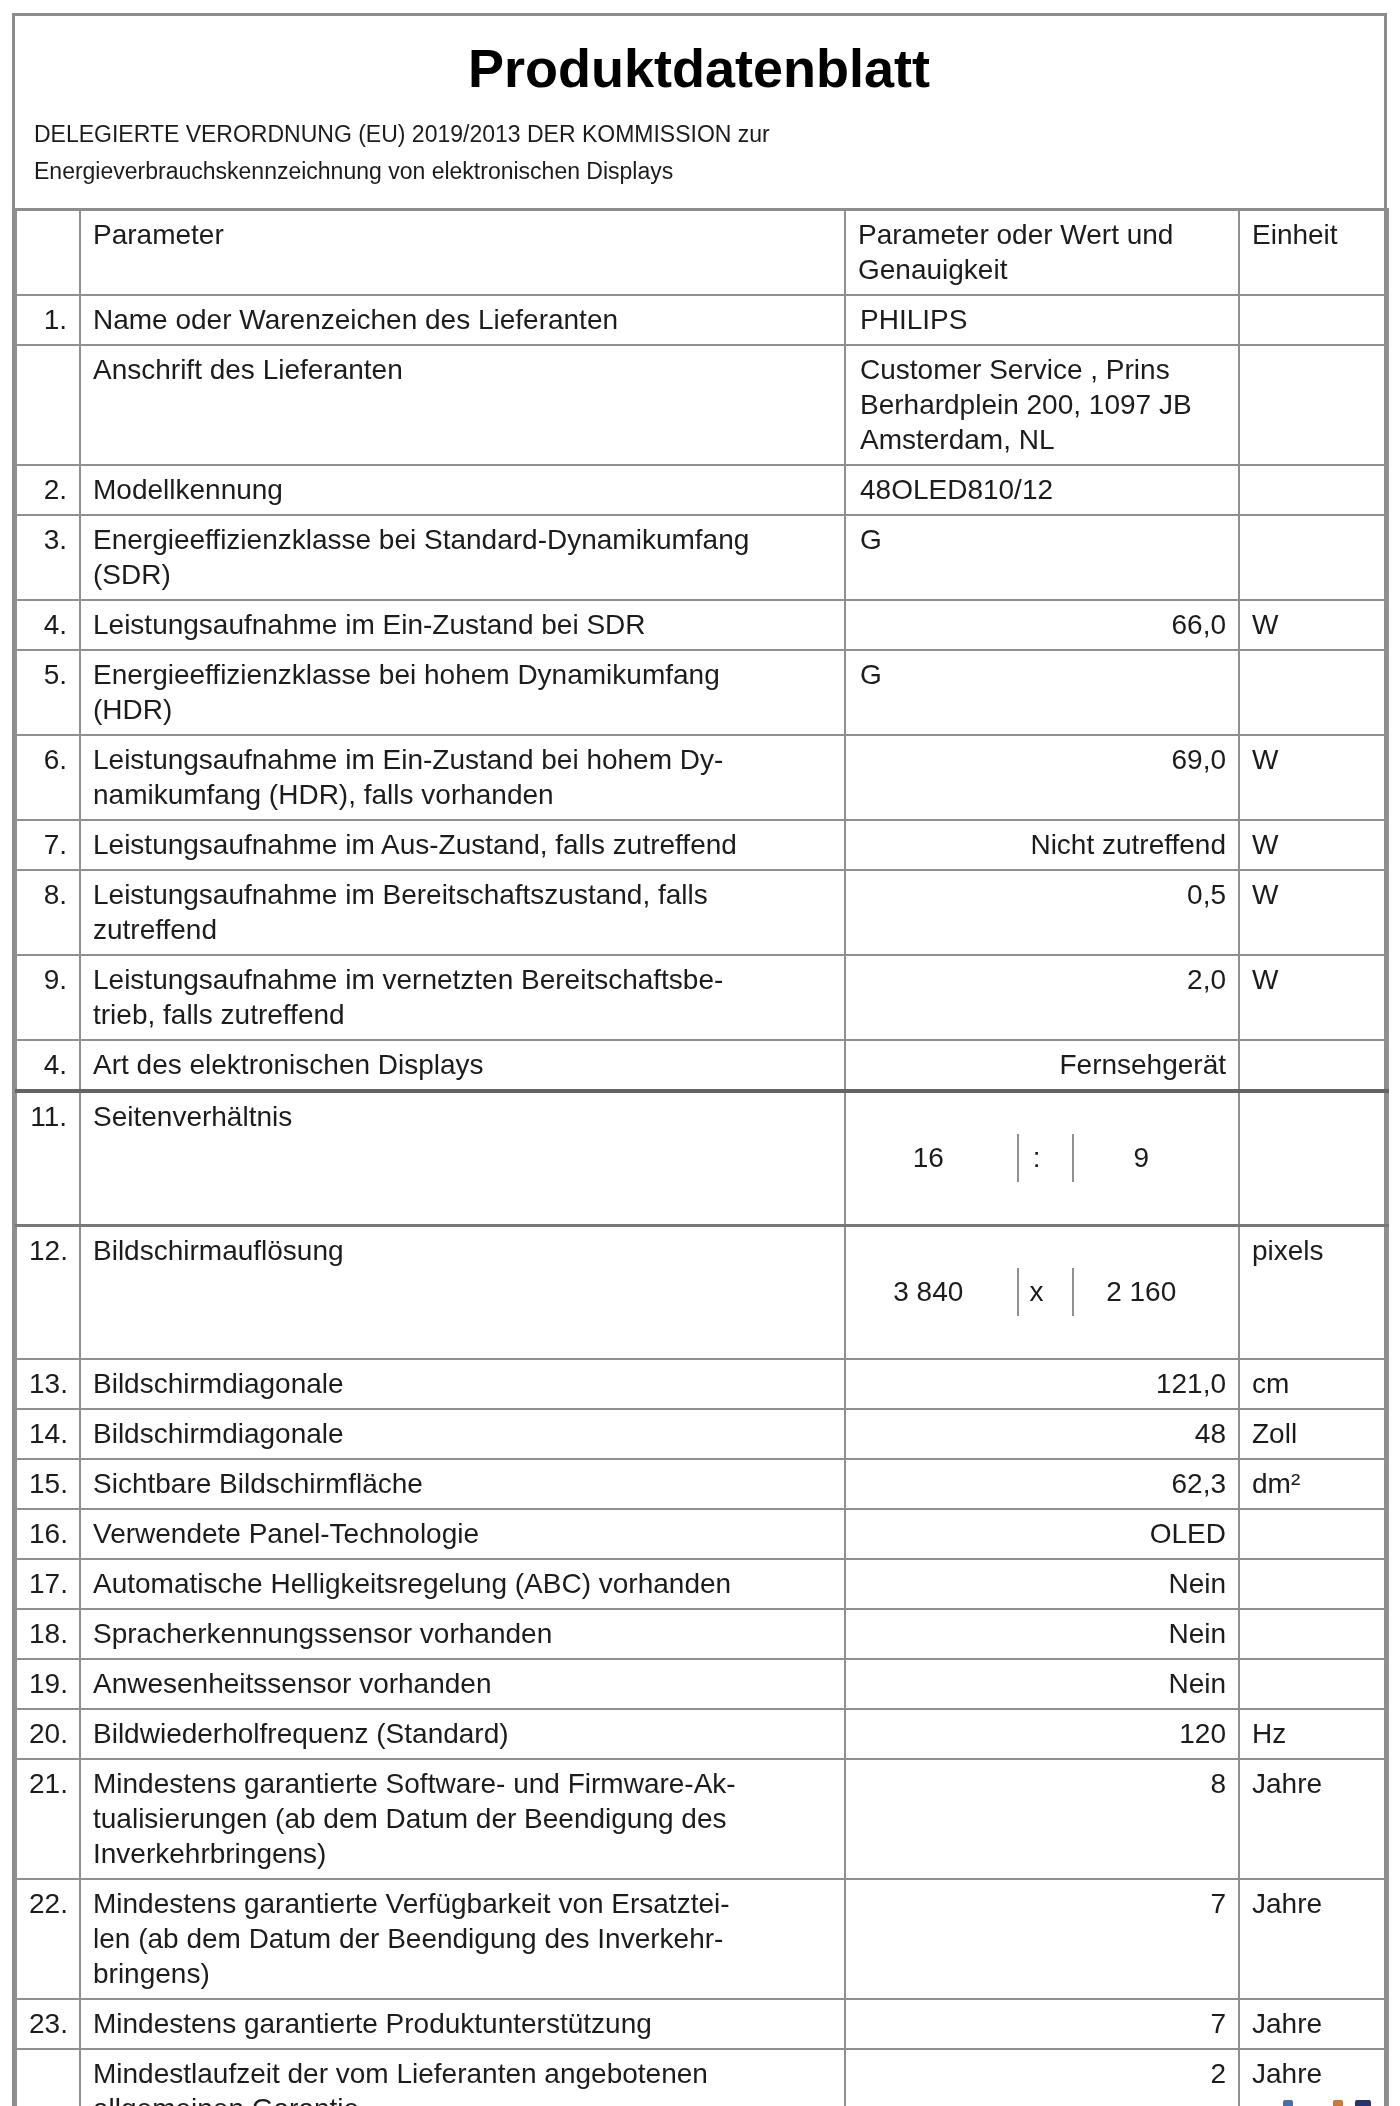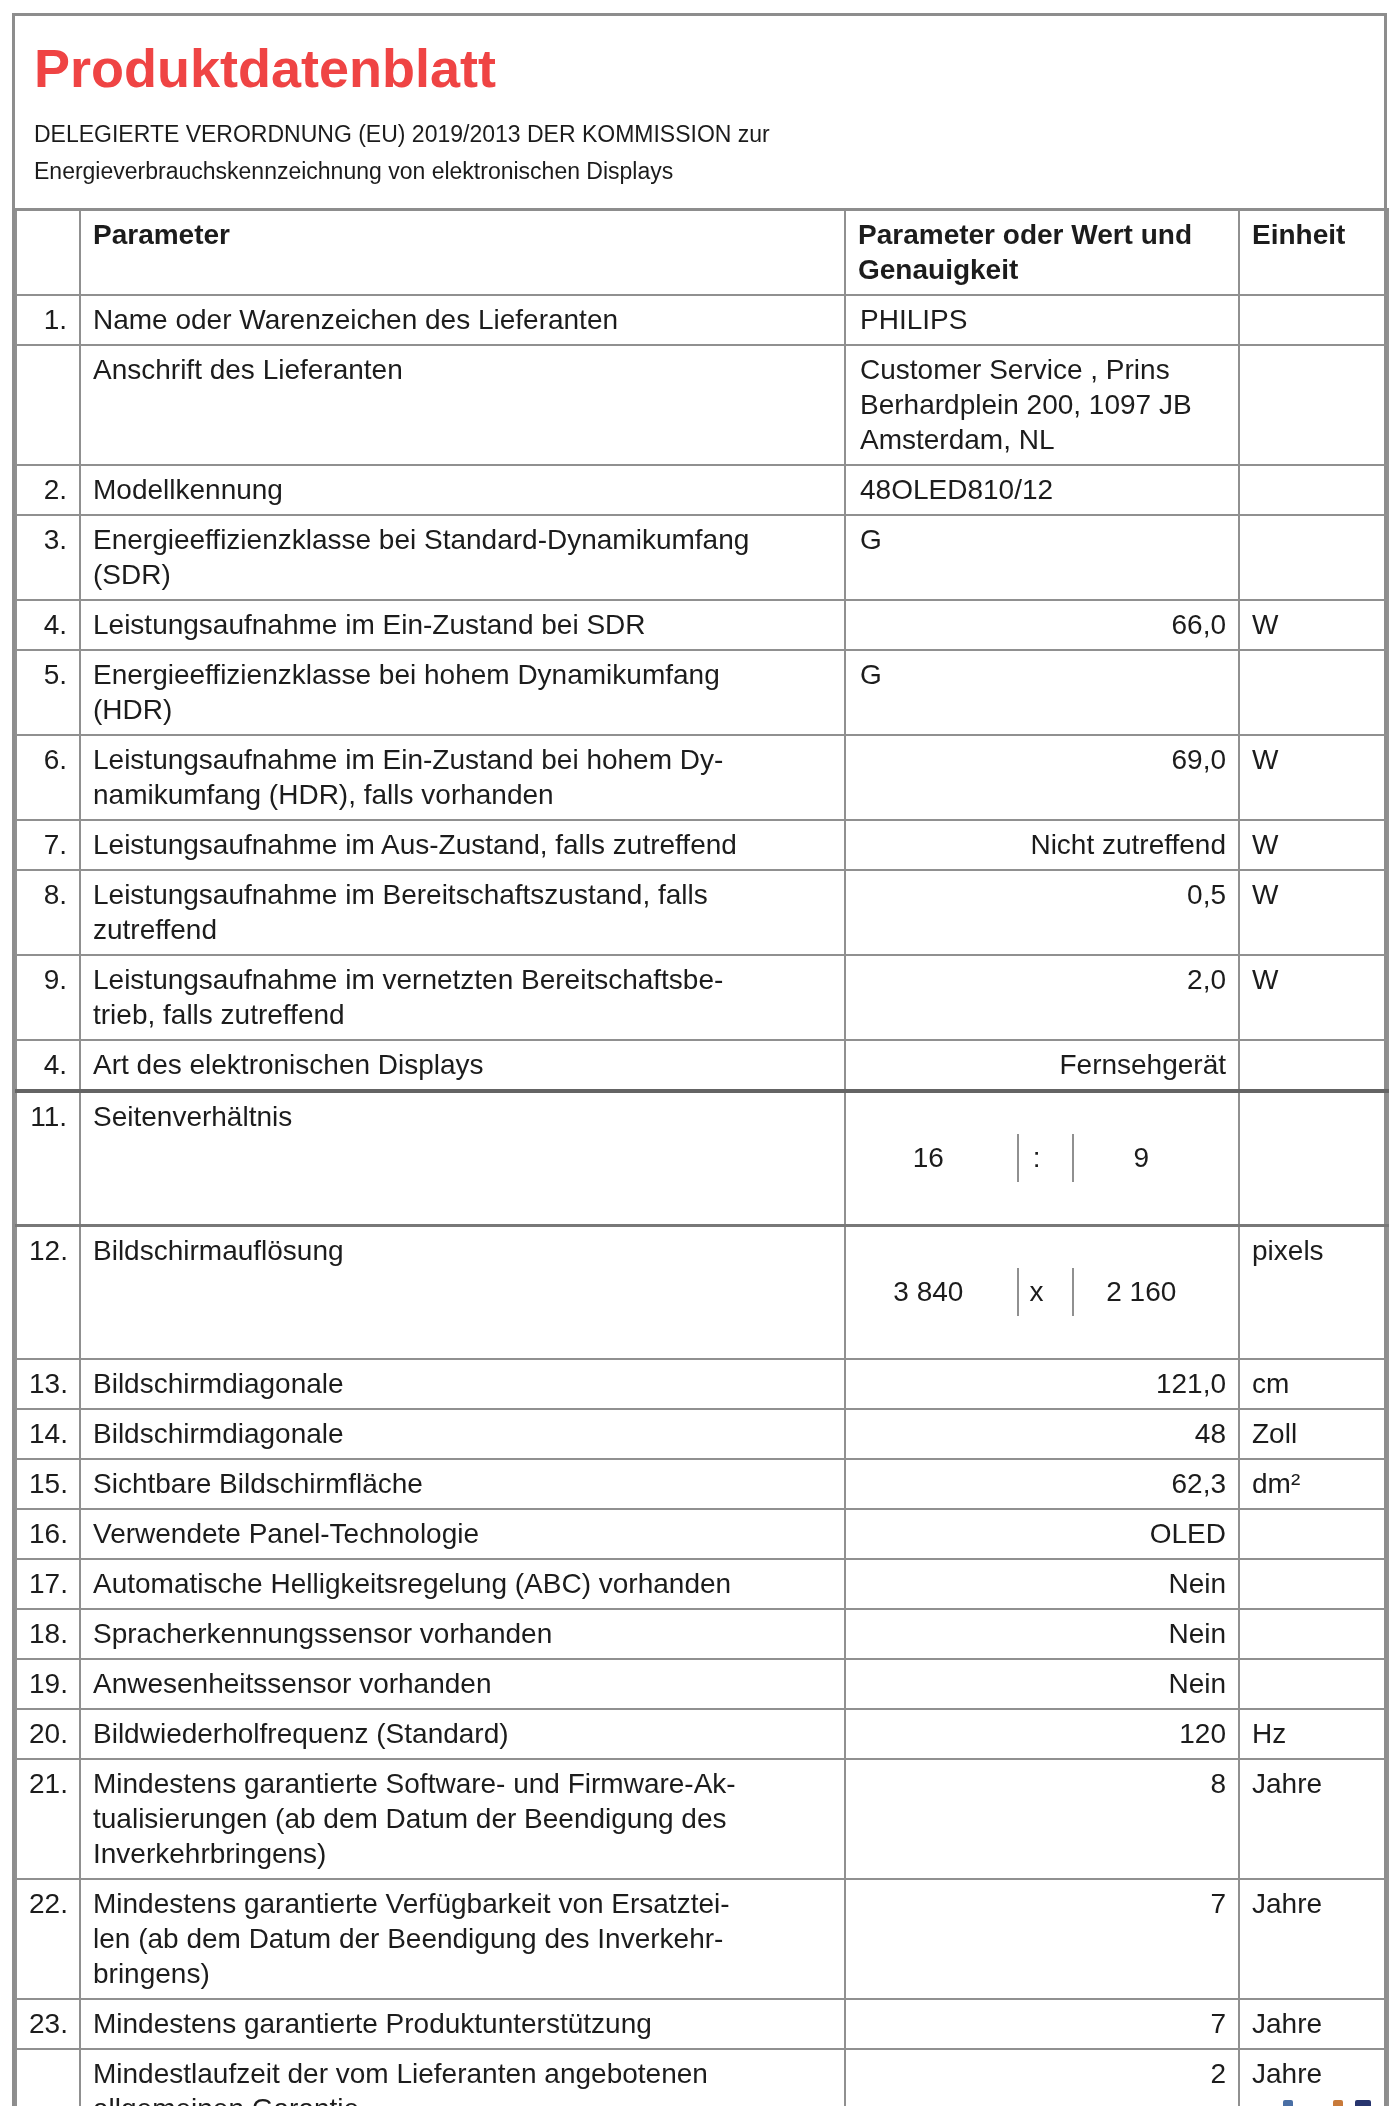--- a/index.html
+++ b/index.html
@@ -45,21 +45,21 @@
   }
   table.spec td,table.spec th{
     border:2px solid #909090;
     vertical-align:top;
     font-size:28px;
     line-height:35px;
     padding:6px 12px 7px 12px;
     box-sizing:border-box;
     overflow:hidden;
   }
-  th{text-align:left;font-weight:bold;}
+  th{text-align:left;font-weight:normal;}
   .c-num{text-align:right;padding-right:18px;}
   .c-param{padding-left:17px;white-space:pre-line;}
   .c-val{white-space:pre-line;}
   .c-val.left{text-align:left;padding-left:14px;}
   .c-val.right{text-align:right;}
   .c-unit{padding-left:13px;}
   .c-hval{white-space:pre-line;}
   
   td.c-split{padding:0;}
   .split-wrap{display:flex;width:100%;height:100%;}
@@ -76,21 +76,21 @@
   
   .footer-artifact{position:absolute;bottom:0;height:7px;overflow:hidden;}
   .fa-mark{position:absolute;bottom:-2px;width:10px;height:8px;border-radius:2px;}
 </style>
 </head>
 <body>
 
 <div class="page-box">
 
   <div class="title-block">
-    <div class="doc-title" style="color:#ef4444;">Produktdatenblatt</div>
+    <div class="doc-title" style="color:#000000;text-align:center;">Produktdatenblatt</div>
     <div class="doc-subtitle">DELEGIERTE VERORDNUNG (EU) 2019/2013 DER KOMMISSION zur
 Energieverbrauchskennzeichnung von elektronischen Displays</div>
   </div>
 
   <table class="spec">
     <colgroup>
       <col style="width:64px">
         <col style="width:69px">
         <col style="width:696px">
       <col style="width:394px">

